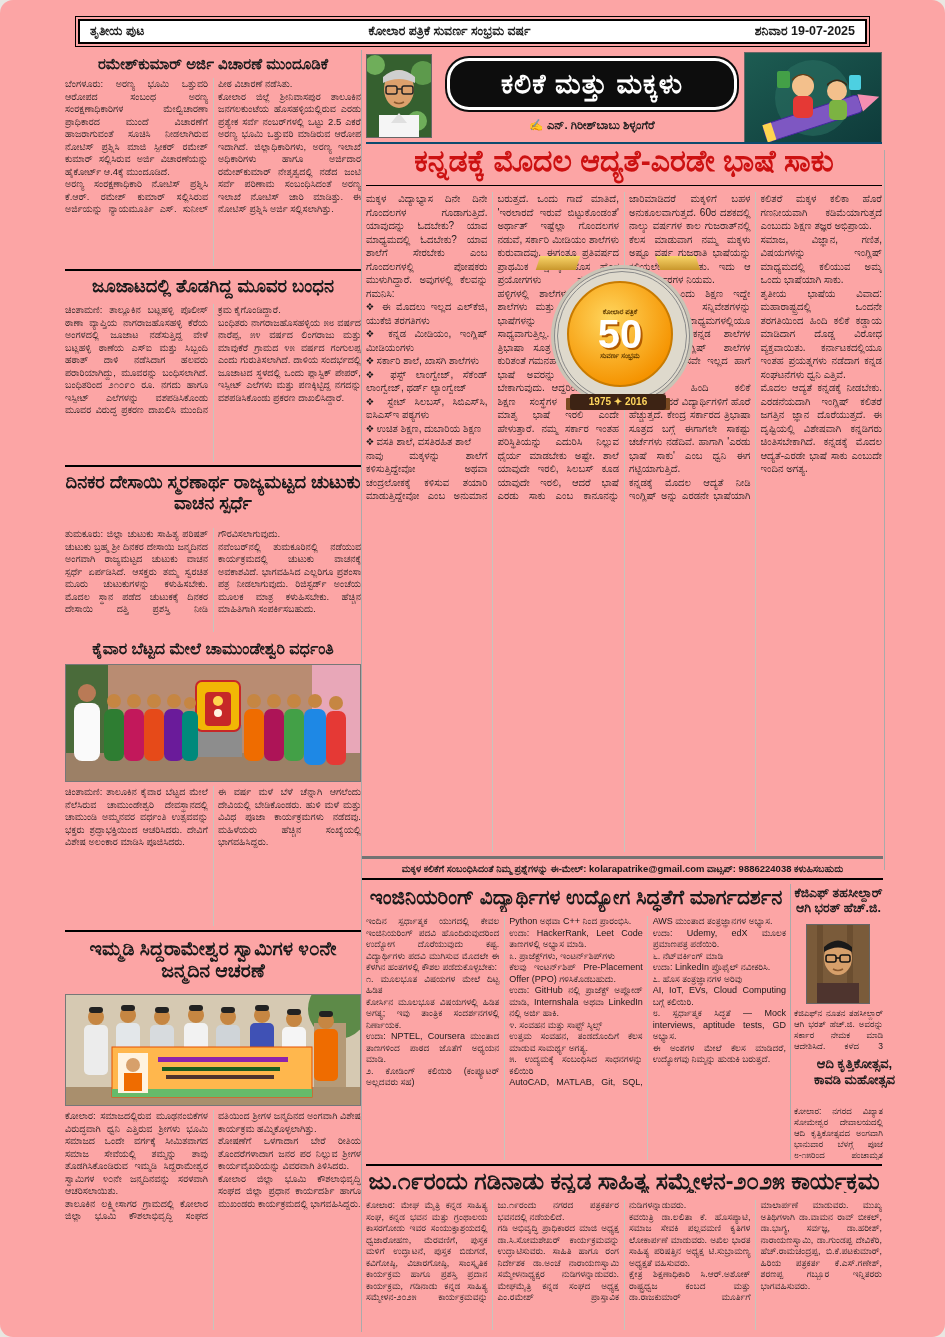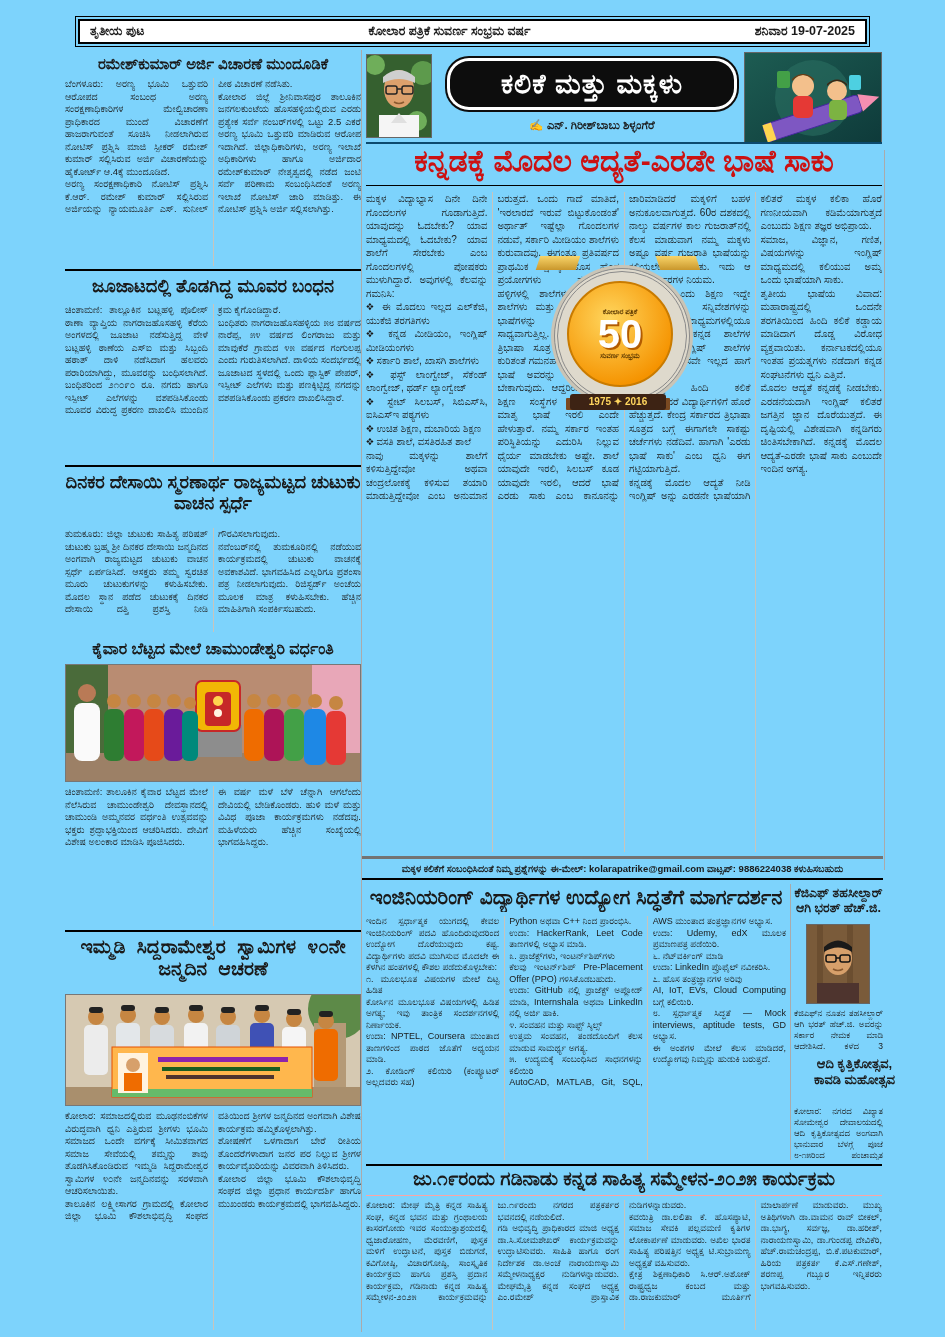--- a/index.html
+++ b/index.html
@@ -1,17 +1,17 @@
 <!DOCTYPE html>
 <html><head>
 <meta charset="utf-8">
 <style>
   html,body{margin:0;padding:0;background:#e9e7e2;}
-  #page{position:relative;width:945px;height:1337px;background:#7dd3fc;margin:0 auto;
-        font-family:"Liberation Sans",sans-serif;color:#1a1a1a;overflow:hidden;}
+  #page{position:relative;width:945px;height:1337px;background:#fca5a5;margin:0 auto;
+        font-family:"Liberation Sans",sans-serif;color:#1a1a1a;overflow:hidden;border-radius:13px;}
   .abs{position:absolute;box-sizing:border-box;}
   
   .hbar{border:2px solid #000;outline:1px solid #000;outline-offset:2px;background:#fff;
         display:flex;align-items:center;justify-content:space-between;padding:0 10px;}
   .hbar span{font-weight:bold;font-size:12.5px;white-space:nowrap;}
   
   .hd{font-weight:bold;text-align:center;line-height:1.15;overflow:hidden;}
   .red{color:#cc1111;}
   
   .bod{font-size:9.5px;line-height:1.32;text-align:justify;white-space:pre-line;
@@ -109,21 +109,21 @@
       <rect x="238" y="44" width="22" height="56" rx="7" fill="#1e88e5"></rect>
         <circle cx="249" cy="36" r="7" fill="#c68642"></circle>
       <rect x="260" y="46" width="20" height="54" rx="7" fill="#e53935"></rect>
         <circle cx="270" cy="38" r="7" fill="#c68642"></circle>
     </svg>
   </div>
   <div class="abs bod c2" style="left:65px;top:786px;width:296px;height:140px;">ಚಿಂತಾಮಣಿ: ತಾಲೂಕಿನ ಕೈವಾರ ಬೆಟ್ಟದ ಮೇಲೆ ನೆಲೆಸಿರುವ ಚಾಮುಂಡೇಶ್ವರಿ ದೇವಸ್ಥಾನದಲ್ಲಿ ಚಾಮುಂಡಿ ಅಮ್ಮನವರ ವರ್ಧಂತಿ ಉತ್ಸವವನ್ನು ಭಕ್ತರು ಶ್ರದ್ಧಾಭಕ್ತಿಯಿಂದ ಆಚರಿಸಿದರು. ದೇವಿಗೆ ವಿಶೇಷ ಅಲಂಕಾರ ಮಾಡಿಸಿ ಪೂಜಿಸಿದರು.
 ಈ ವರ್ಷ ಮಳೆ ಬೆಳೆ ಚೆನ್ನಾಗಿ ಆಗಲೆಂದು ದೇವಿಯಲ್ಲಿ ಬೇಡಿಕೊಂಡರು. ಹುಳಿ ಮಳೆ ಮತ್ತು ವಿವಿಧ ಪೂಜಾ ಕಾರ್ಯಕ್ರಮಗಳು ನಡೆದವು. ಮಹಿಳೆಯರು ಹೆಚ್ಚಿನ ಸಂಖ್ಯೆಯಲ್ಲಿ ಭಾಗವಹಿಸಿದ್ದರು.</div>
 
   <div class="abs rule" style="left:65px;top:930px;width:296px;height:2px;"></div>
-  <div class="abs hd" style="left:65px;top:938px;width:296px;height:52px;font-size:19px;font-family:Liberation Mono, monospace;">ಇಮ್ಮಡಿ ಸಿದ್ದರಾಮೇಶ್ವರ ಸ್ವಾಮಿಗಳ ೪೦ನೇ ಜನ್ಮದಿನ ಆಚರಣೆ</div>
+  <div class="abs hd" style="left:65px;top:938px;width:296px;height:52px;font-size:19px;">ಇಮ್ಮಡಿ ಸಿದ್ದರಾಮೇಶ್ವರ ಸ್ವಾಮಿಗಳ ೪೦ನೇ ಜನ್ಮದಿನ ಆಚರಣೆ</div>
 
   <div class="abs" style="left:65px;top:994px;width:296px;height:112px;border:1px solid #777;">
     <svg width="294" height="110" viewBox="0 0 294 110" preserveAspectRatio="none">
       <rect width="294" height="110" fill="#d6c9b2"></rect>
       <circle cx="272" cy="14" r="30" fill="#5d8a48"></circle>
       <rect x="248" y="28" width="32" height="66" fill="#b59a77"></rect>
       <rect x="0" y="92" width="294" height="18" fill="#a98f6d"></rect>
       <g fill="#c68642">
         <circle cx="30" cy="22" r="8"></circle>
           <circle cx="62" cy="20" r="8"></circle>
@@ -287,19 +287,19 @@
       <rect x="19" y="30" width="10" height="7" rx="2" fill="none" stroke="#111" stroke-width="1.5"></rect>
       <rect x="33" y="30" width="10" height="7" rx="2" fill="none" stroke="#111" stroke-width="1.5"></rect>
       <line x1="29" y1="33" x2="33" y2="33" stroke="#111" stroke-width="1.5"></line>
       <path d="M26 44 q5 3 10 0" stroke="#8a5a30" stroke-width="1.5" fill="none"></path>
     </svg>
   </div>
   <div class="abs sideline" style="left:794px;top:1008px;width:89px;height:44px;">ಕೆಜಿಎಫ್‌ನ ನೂತನ ತಹಸೀಲ್ದಾರ್ ಆಗಿ ಭರತ್ ಹೆಚ್.ಜಿ. ಅವರನ್ನು ಸರ್ಕಾರ ನೇಮಕ ಮಾಡಿ ಆದೇಶಿಸಿದೆ. ಕಳೆದ 3 ವರ್ಷಗಳಿಂದ ತಹಸೀಲ್ದಾರ್ ಆಗಿ ಕಾರ್ಯನಿರ್ವಹಿಸುತ್ತಿದ್ದ ಬಿ.ನಾಗವೇಣಿ ವರ್ಗಾವಣೆಗೊಂಡಿದ್ದಾರೆ.</div>
   <div class="abs shd" style="left:794px;top:1056px;width:89px;height:48px;font-size:13px;margin-left:16px;">ಆದಿ ಕೃತ್ತಿಕೋತ್ಸವ, ಕಾವಡಿ ಮಹೋತ್ಸವ</div>
   <div class="abs sideline" style="left:794px;top:1106px;width:89px;height:54px;">ಕೋಲಾರ: ನಗರದ ವಿಖ್ಯಾತ ಸೋಮೇಶ್ವರ ದೇವಾಲಯದಲ್ಲಿ ಆದಿ ಕೃತ್ತಿಕೋತ್ಸವದ ಅಂಗವಾಗಿ ಭಾನುವಾರ ಬೆಳಗ್ಗೆ ಪೂಜೆ ೮-೧೫ರಿಂದ ಪಂಚಾಮೃತ ಅಭಿಷೇಕ, ಕ್ಷೀರಾಭಿಷೇಕ, ಗಂಗೆ ಪೂಜೆ, ಗಿರಿಶ ಮೂರ್ತಿಗೆ ವಿಶೇಷ ಅಭಿಷೇಕ, ಹೂವಿನ ಅಲಂಕಾರ, ಸಂಜೆ ೬ ಗಂಟೆಗೆ ಮಹಾ ಕಾವಡಿ ಉತ್ಸವ, ಸತ್ಯ ನಾಮಾರ್ಚನೆ, ಪ್ರಾಕಾರೋತ್ಸವ, ಮಹಾಮಂಗಳಾರತಿ ನಡೆಯಲಿದೆ.</div>
 
-  <div class="abs hd" style="left:366px;top:1164px;width:516px;height:32px;font-size:19px;border-top:2px solid #000;border-bottom:1px solid #fca5a5;padding-top:2px;">ಜು.೧೯ರಂದು ಗಡಿನಾಡು ಕನ್ನಡ ಸಾಹಿತ್ಯ ಸಮ್ಮೇಳನ-೨೦೨೫ ಕಾರ್ಯಕ್ರಮ</div>
+  <div class="abs hd" style="left:366px;top:1164px;width:516px;height:32px;font-size:23px;border-top:2px solid #000;border-bottom:3px solid #fca5a5;padding-top:2px;">ಜು.೧೯ರಂದು ಗಡಿನಾಡು ಕನ್ನಡ ಸಾಹಿತ್ಯ ಸಮ್ಮೇಳನ-೨೦೨೫ ಕಾರ್ಯಕ್ರಮ</div>
   <div class="abs bod c4" style="left:366px;top:1200px;width:516px;height:130px;font-size:9px;line-height:1.28;">ಕೋಲಾರ: ಮೇಘ ಮೈತ್ರಿ ಕನ್ನಡ ಸಾಹಿತ್ಯ ಸಂಘ, ಕನ್ನಡ ಭವನ ಮತ್ತು ಗ್ರಂಥಾಲಯ ಕಾಸರಗೋಡು ಇವರ ಸಂಯುಕ್ತಾಶ್ರಯದಲ್ಲಿ ಧ್ವಜಾರೋಹಣ, ಮೆರವಣಿಗೆ, ಪುಸ್ತಕ ಮಳಿಗೆ ಉದ್ಘಾಟನೆ, ಪುಸ್ತಕ ಬಿಡುಗಡೆ, ಕವಿಗೋಷ್ಠಿ, ವಿಚಾರಗೋಷ್ಠಿ, ಸಾಂಸ್ಕೃತಿಕ ಕಾರ್ಯಕ್ರಮ ಹಾಗೂ ಪ್ರಶಸ್ತಿ ಪ್ರದಾನ ಕಾರ್ಯಕ್ರಮ, ಗಡಿನಾಡು ಕನ್ನಡ ಸಾಹಿತ್ಯ ಸಮ್ಮೇಳನ-೨೦೨೫ ಕಾರ್ಯಕ್ರಮವನ್ನು ಜು.೧೯ರಂದು ನಗರದ ಪತ್ರಕರ್ತರ ಭವನದಲ್ಲಿ ನಡೆಯಲಿದೆ.
 ಗಡಿ ಅಭಿವೃದ್ಧಿ ಪ್ರಾಧಿಕಾರದ ಮಾಜಿ ಅಧ್ಯಕ್ಷ ಡಾ.ಸಿ.ಸೋಮಶೇಖರ್ ಕಾರ್ಯಕ್ರಮವನ್ನು ಉದ್ಘಾಟಿಸುವರು. ಸಾಹಿತಿ ಹಾಗೂ ರಂಗ ನಿರ್ದೇಶಕ ಡಾ.ಅಂಚೆ ನಾರಾಯಣಸ್ವಾಮಿ ಸಮ್ಮೇಳನಾಧ್ಯಕ್ಷರ ನುಡಿಗಳನ್ನಾಡುವರು. ಮೇಘಮೈತ್ರಿ ಕನ್ನಡ ಸಂಘದ ಅಧ್ಯಕ್ಷ ಎಂ.ರಮೇಶ್ ಪ್ರಾಸ್ತಾವಿಕ ನುಡಿಗಳನ್ನಾಡುವರು.
 ಕವಯಿತ್ರಿ ಡಾ.ಲಲಿತಾ ಕೆ. ಹೊಸಪ್ಯಾಟಿ, ಸಮಾಜ ಸೇವಕಿ ಪಲ್ಲವಮಣಿ ಕೃತಿಗಳ ಲೋಕಾರ್ಪಣೆ ಮಾಡುವರು. ಅಖಿಲ ಭಾರತ ಸಾಹಿತ್ಯ ಪರಿಷತ್ತಿನ ಅಧ್ಯಕ್ಷ ಟಿ.ಸುಬ್ರಾಮಣ್ಯ ಅಧ್ಯಕ್ಷತೆ ವಹಿಸುವರು.
 ಕ್ಷೇತ್ರ ಶಿಕ್ಷಣಾಧಿಕಾರಿ ಸಿ.ಆರ್.ಅಶೋಕ್ ರಾಷ್ಟ್ರಧ್ವಜ ಕಂಬದ ಮತ್ತು ಡಾ.ರಾಜಕುಮಾರ್ ಮೂರ್ತಿಗೆ ಮಾಲಾರ್ಪಣೆ ಮಾಡುವರು. ಮುಖ್ಯ ಅತಿಥಿಗಳಾಗಿ ಡಾ.ವಾಮನ ರಾವ್ ಬೀಕಲ್, ಡಾ.ಭಾಗ್ಯ, ಸರ್ವಜ್ಞ, ಡಾ.ಹರೀಶ್, ನಾರಾಯಣಸ್ವಾಮಿ, ಡಾ.ಗುಂಡಪ್ಪ ದೇವಿಕೆರಿ, ಹೆಚ್.ರಾಮಚಂದ್ರಪ್ಪ, ಬಿ.ಕೆ.ಪಟಕುಮಾರ್, ಹಿರಿಯ ಪತ್ರಕರ್ತ ಕೆ.ಎಸ್.ಗಣೇಶ್, ಶರಣಪ್ಪ ಗಬ್ಬೂರ ಇನ್ನಿತರರು ಭಾಗವಹಿಸುವರು.</div>
 
 </div>
 
 </body></html>

